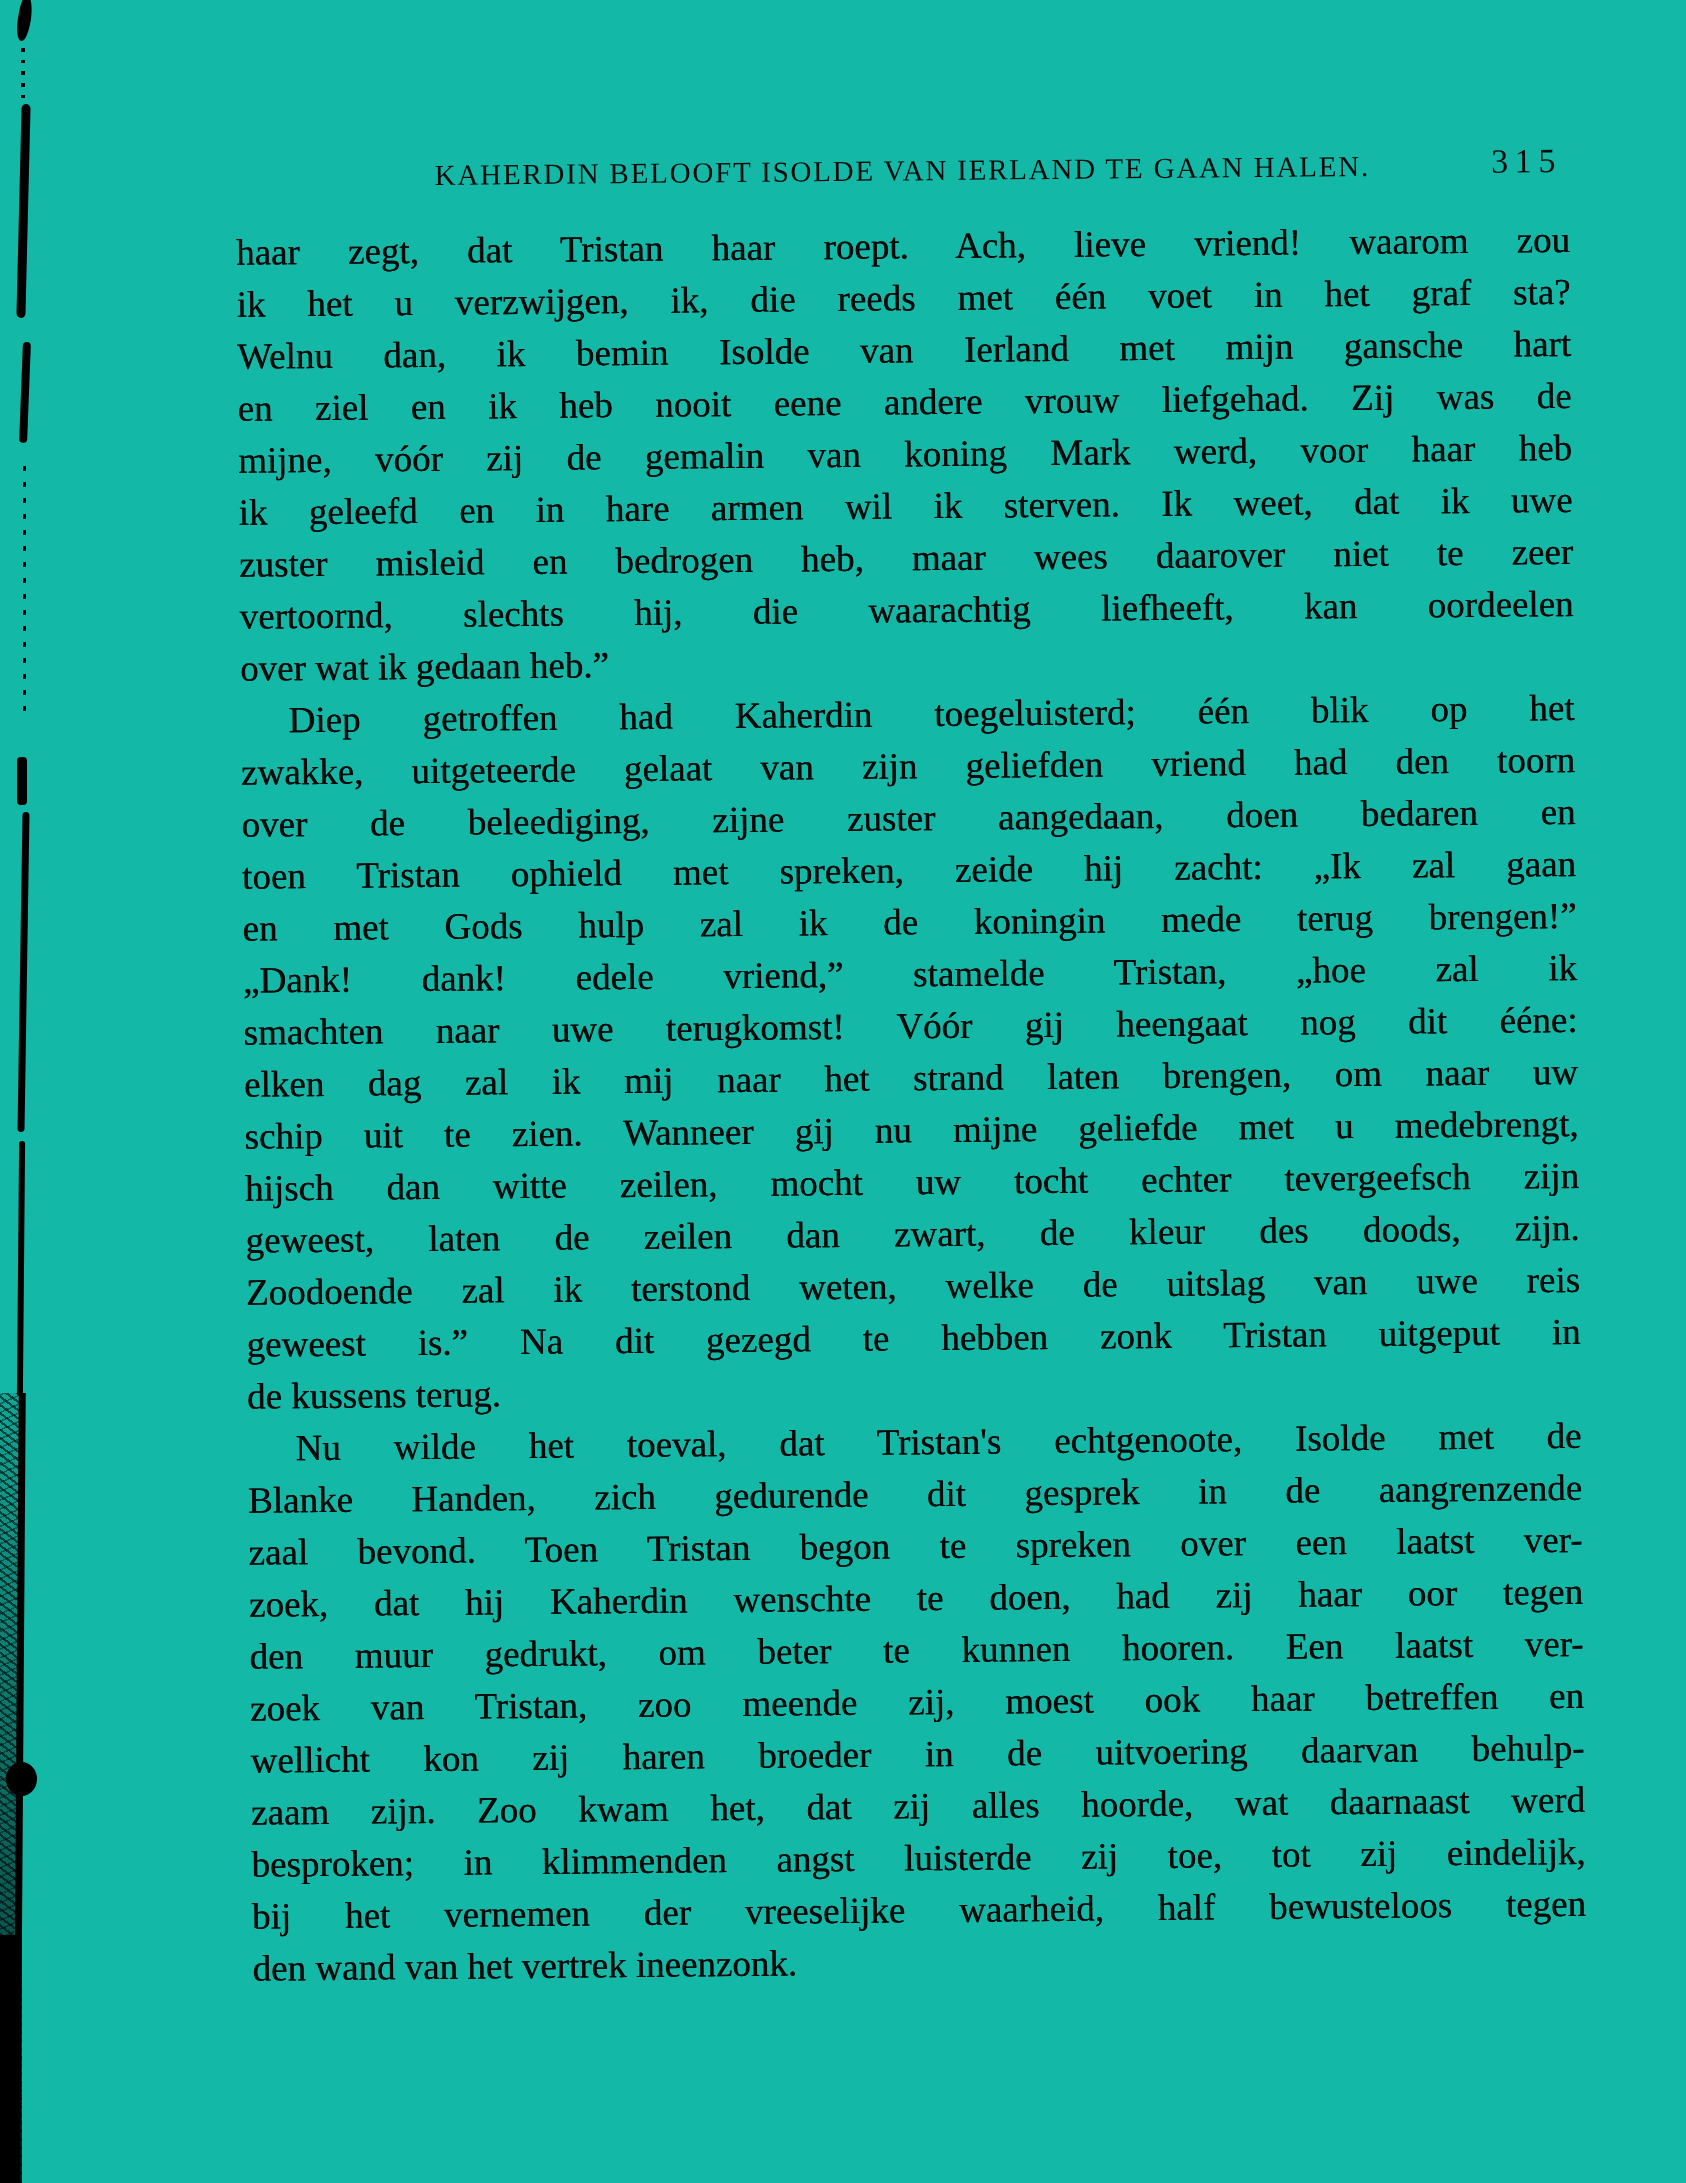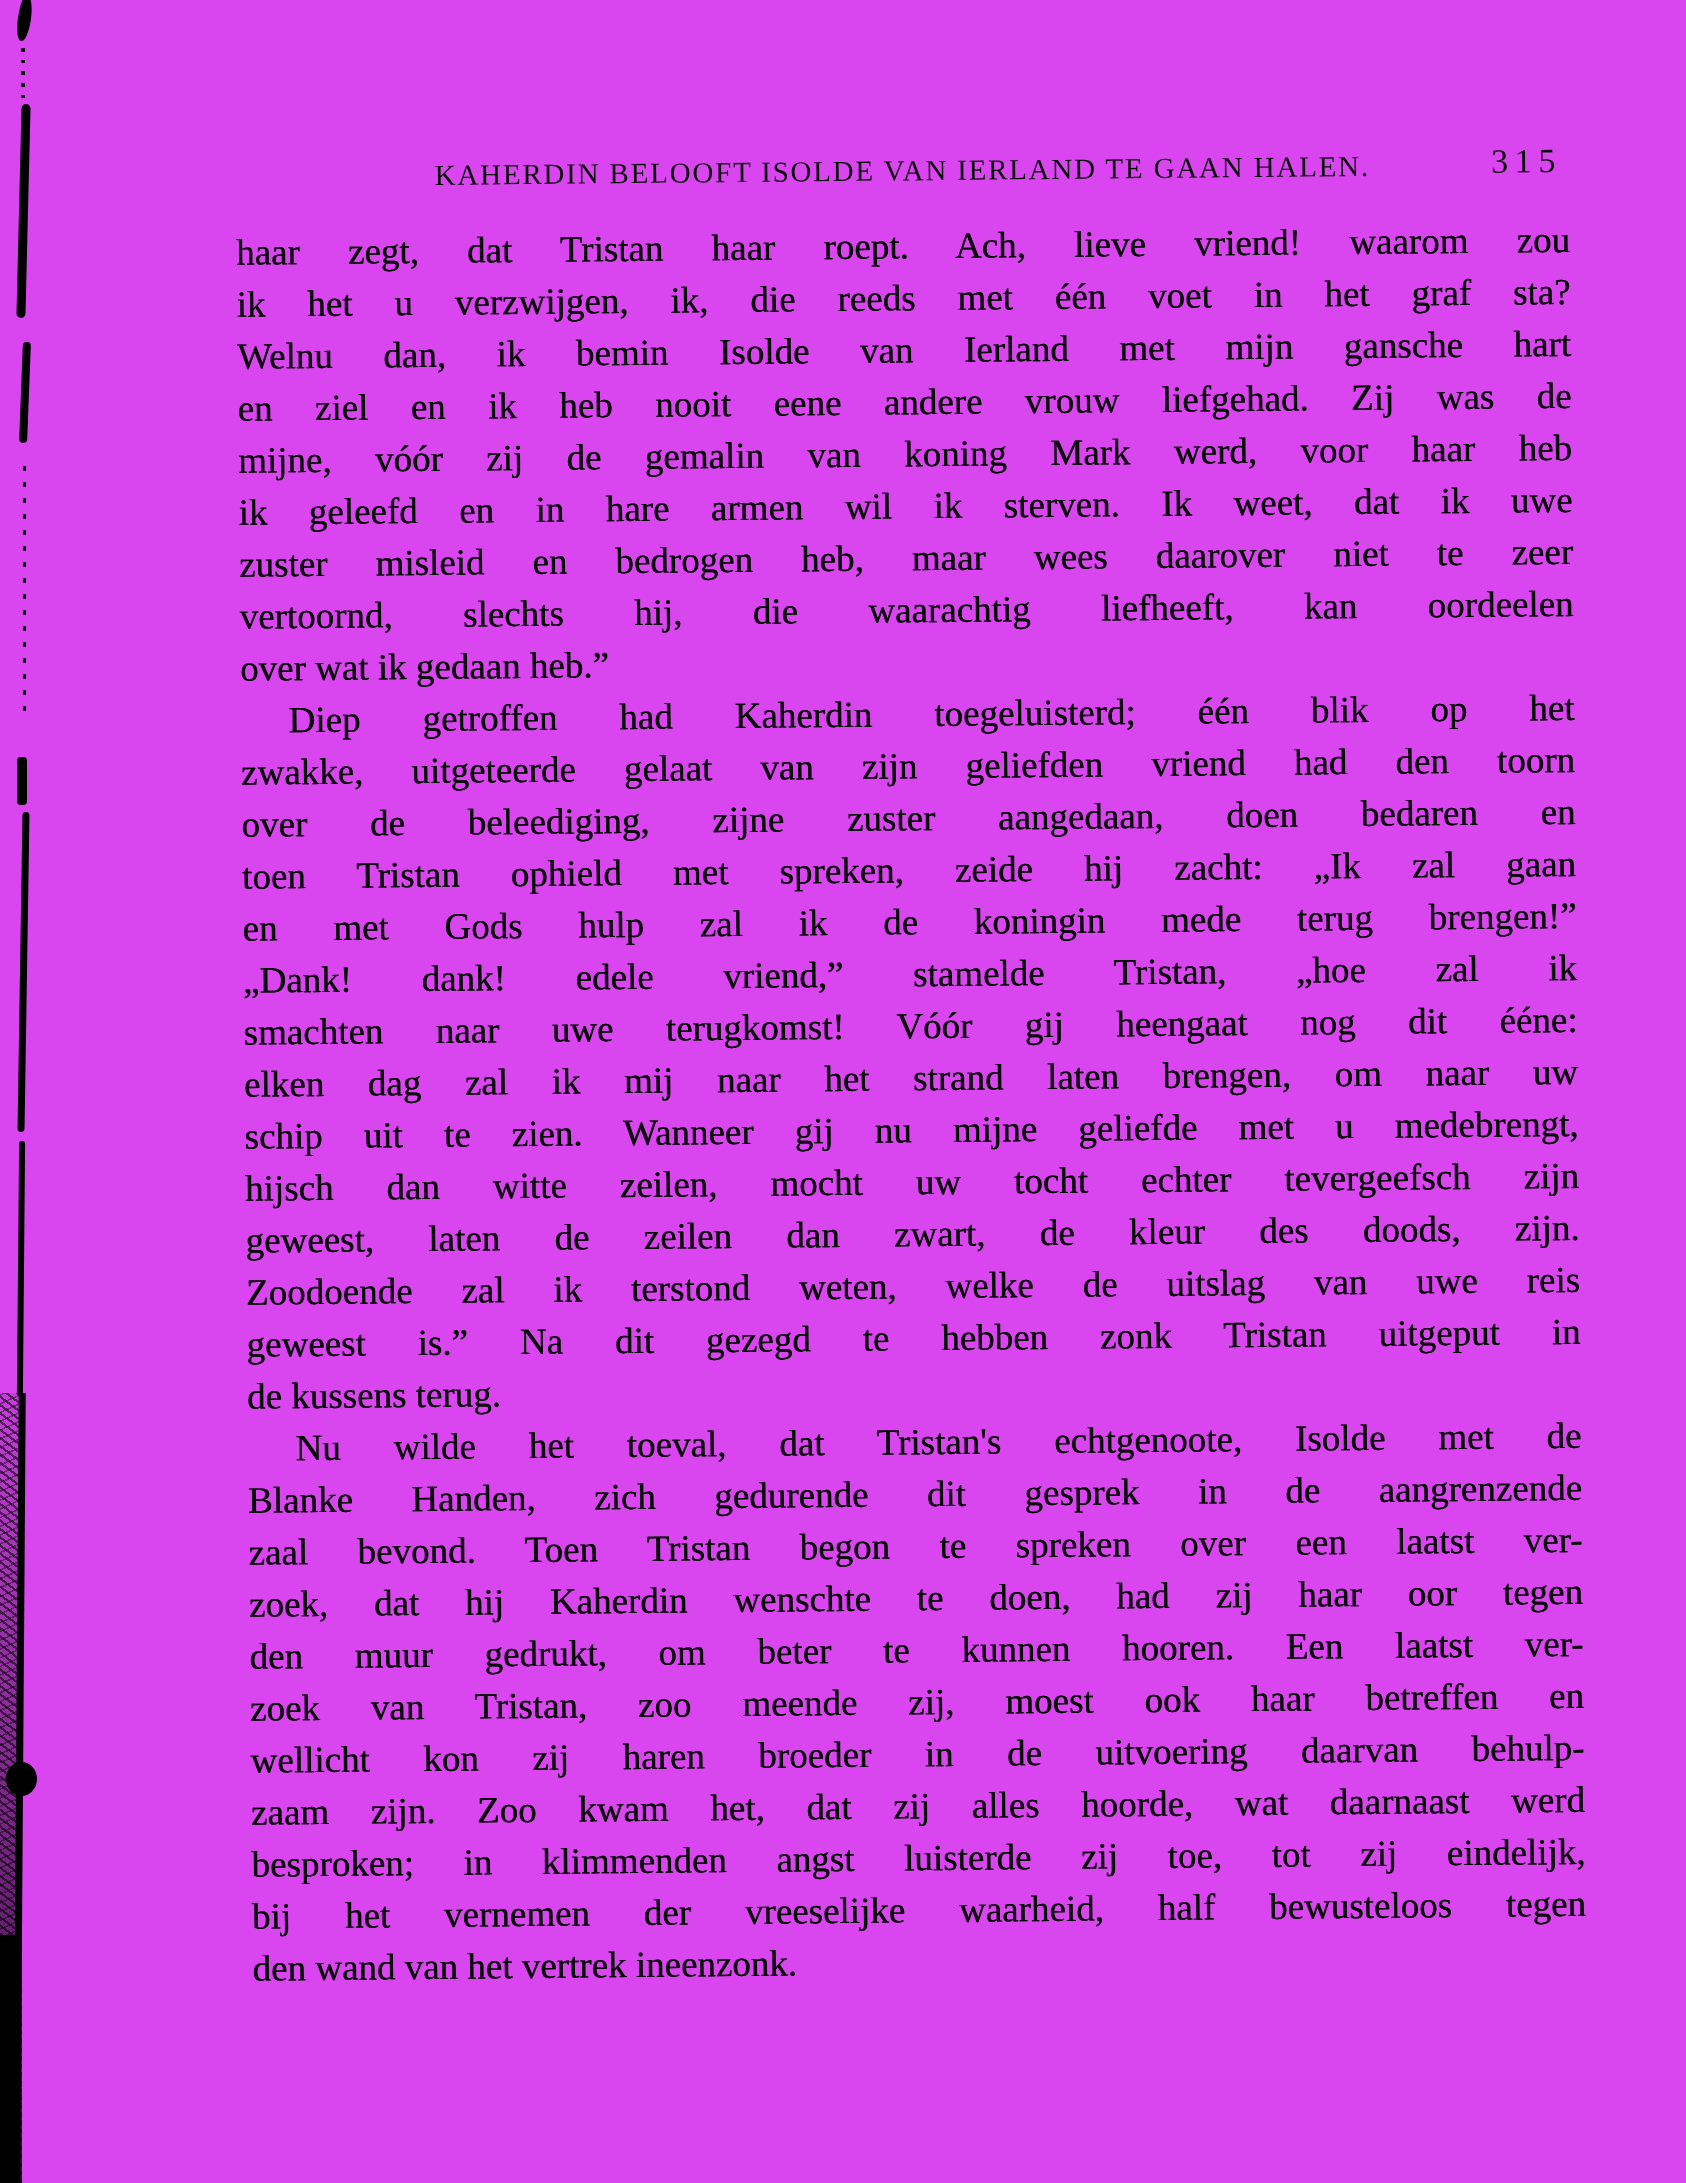--- a/index.html
+++ b/index.html
@@ -1,20 +1,20 @@
 <!DOCTYPE html>
 <html style="font-size:11.7px"><head>
 <meta charset="utf-8">
 <style>
   html, body { margin: 0; padding: 0; background: #ffffff; }
   .page {
     position: relative;
     width: 1686px;
     height: 2183px;
-    background: #d946ef;
+    background: #14b8a6;
     overflow: hidden;
     font-family: "Liberation Serif", serif;
     color: #0b0b0b;
   }
   .scan-rotate {
     position: absolute;
     left: 0; top: 0; right: 0; bottom: 0;
     transform: rotate(-0.55deg);
     transform-origin: 50% 40%;
   }

